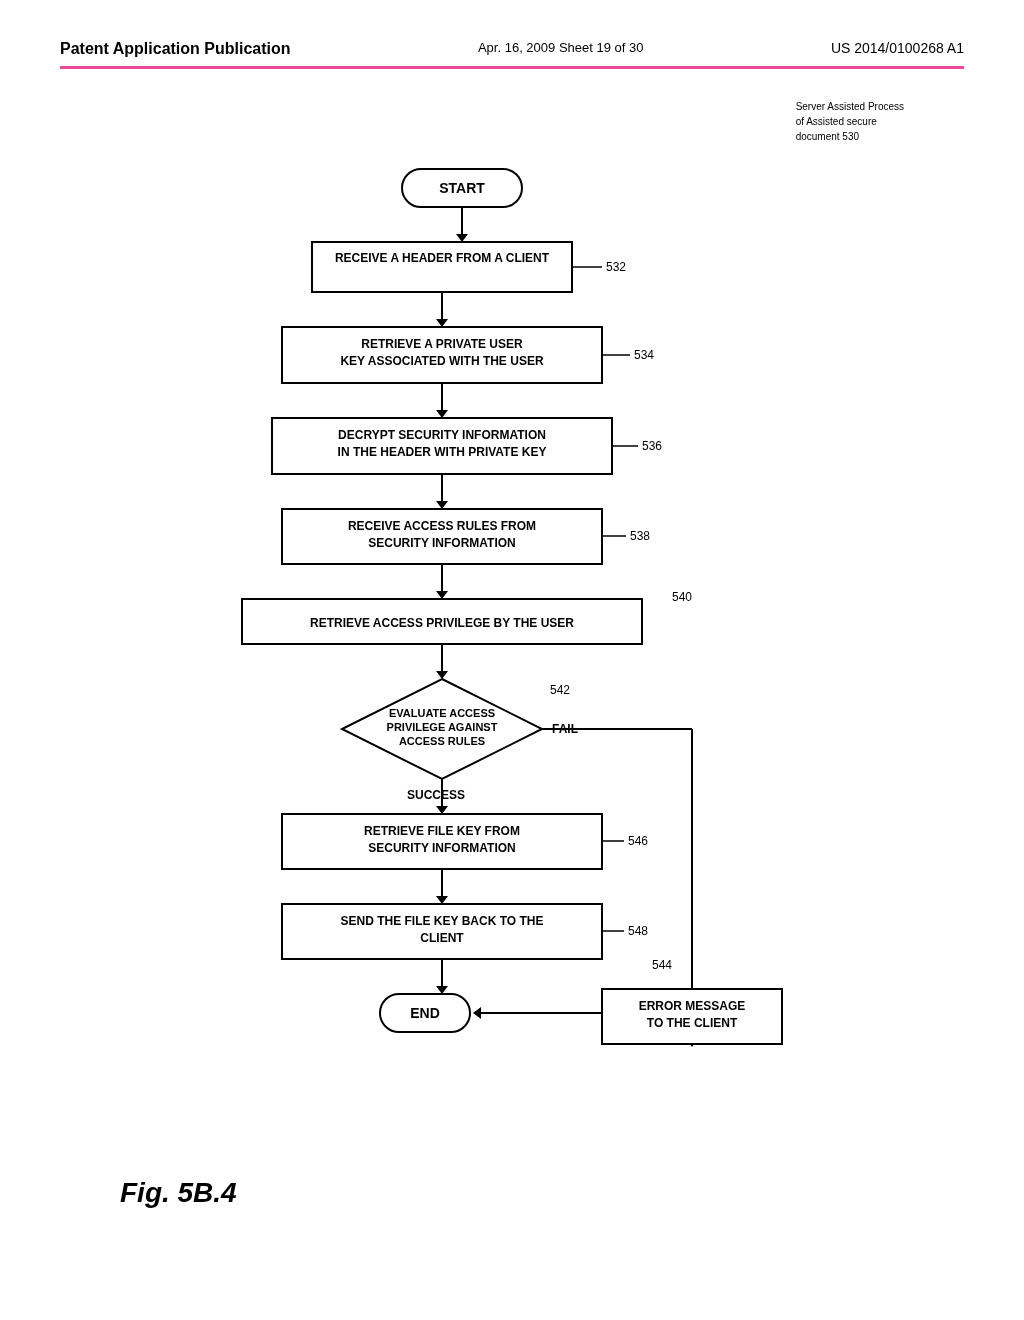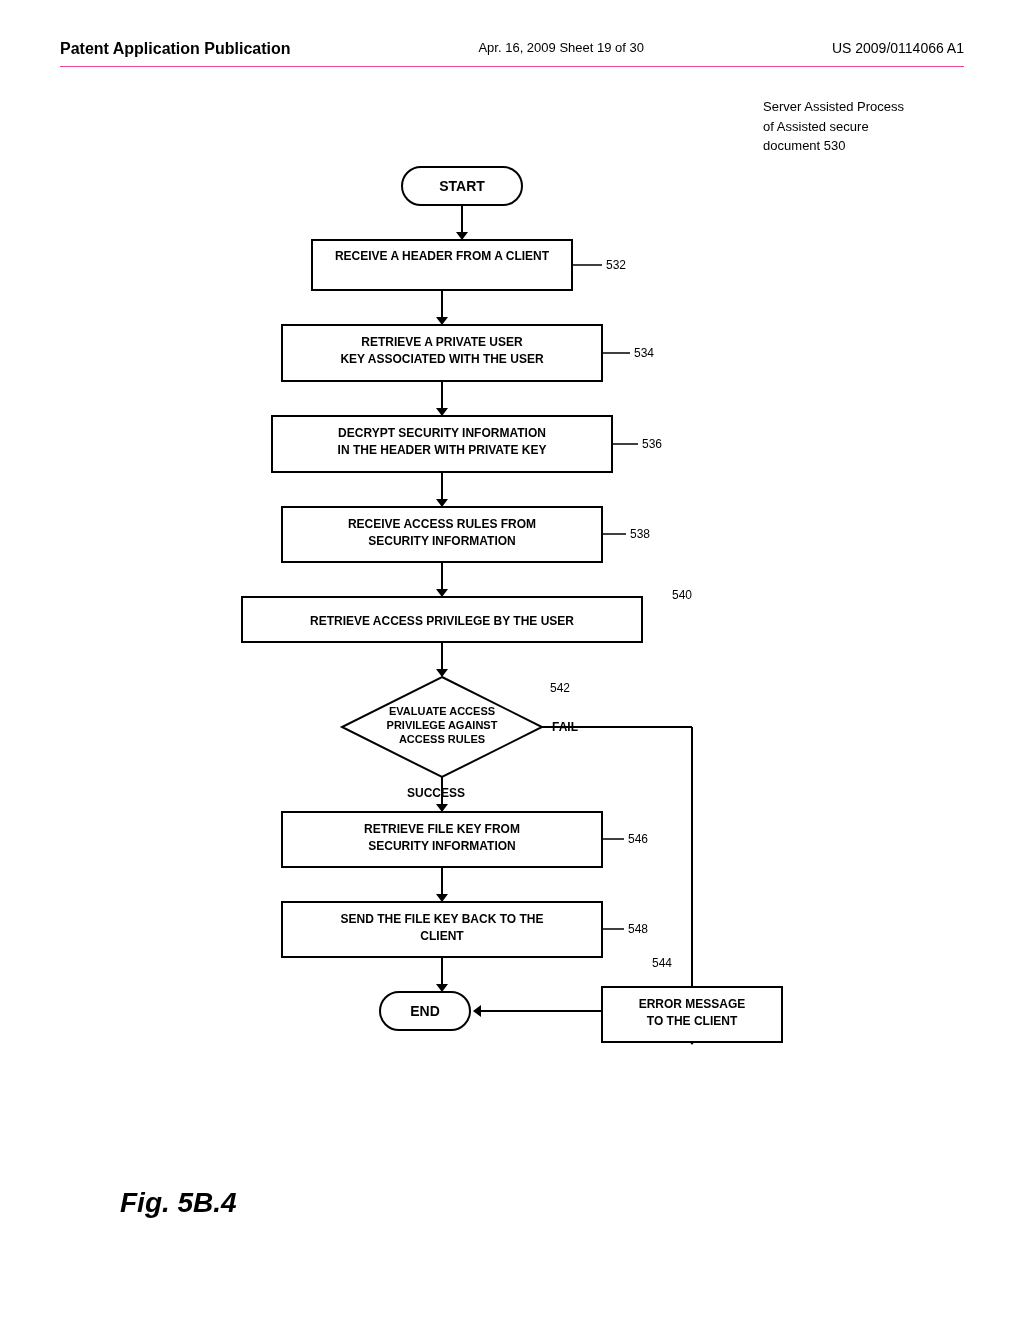--- a/index.html
+++ b/index.html
@@ -17,21 +17,21 @@
       height: 1320px;
       background: #fff;
       position: relative;
       padding: 40px 60px;
     }
 
     .header-bar {
       display: flex;
       justify-content: space-between;
       align-items: flex-start;
-      border-bottom: 1px solid #ec4899;
+      border-bottom: 3px solid #ec4899;
       padding-bottom: 8px;
       margin-bottom: 20px;
     }
 
     .header-left {
       font-size: 16px;
       font-weight: bold;
     }
 
     .header-center {
@@ -48,53 +48,53 @@
       position: relative;
       width: 100%;
       height: 1150px;
     }
 
     
     .title-box {
       position: absolute;
       top: 10px;
       right: 60px;
-      font-size: 13px;
+      font-size: 10px;
       line-height: 1.5;
     }
 
     .title-box .underline {
     }
 
     
     .flowchart-svg {
       position: absolute;
       top: 60px;
       left: 50%;
       transform: translateX(-50%);
     }
 
     .fig-label {
       position: absolute;
-      bottom: 18px;
+      bottom: 30px;
       left: 60px;
       font-size: 28px;
       font-weight: bold;
       font-style: italic;
     }
   </style>
 </head>
 <body>
 
 <div class="page">
 
   <div class="header-bar">
     <div class="header-left">Patent Application Publication</div>
     <div class="header-center">Apr. 16, 2009  Sheet 19 of 30</div>
-    <div class="header-right">US 2009/0114066 A1</div>
+    <div class="header-right">US 2014/0100268 A1</div>
   </div>
 
   <div class="diagram-area">
 
     <div class="title-box">
       <div>Server Assisted Process</div>
       <div>of Assisted secure</div>
       <div>
         <span>document </span><span class="underline">530</span>
       </div>

